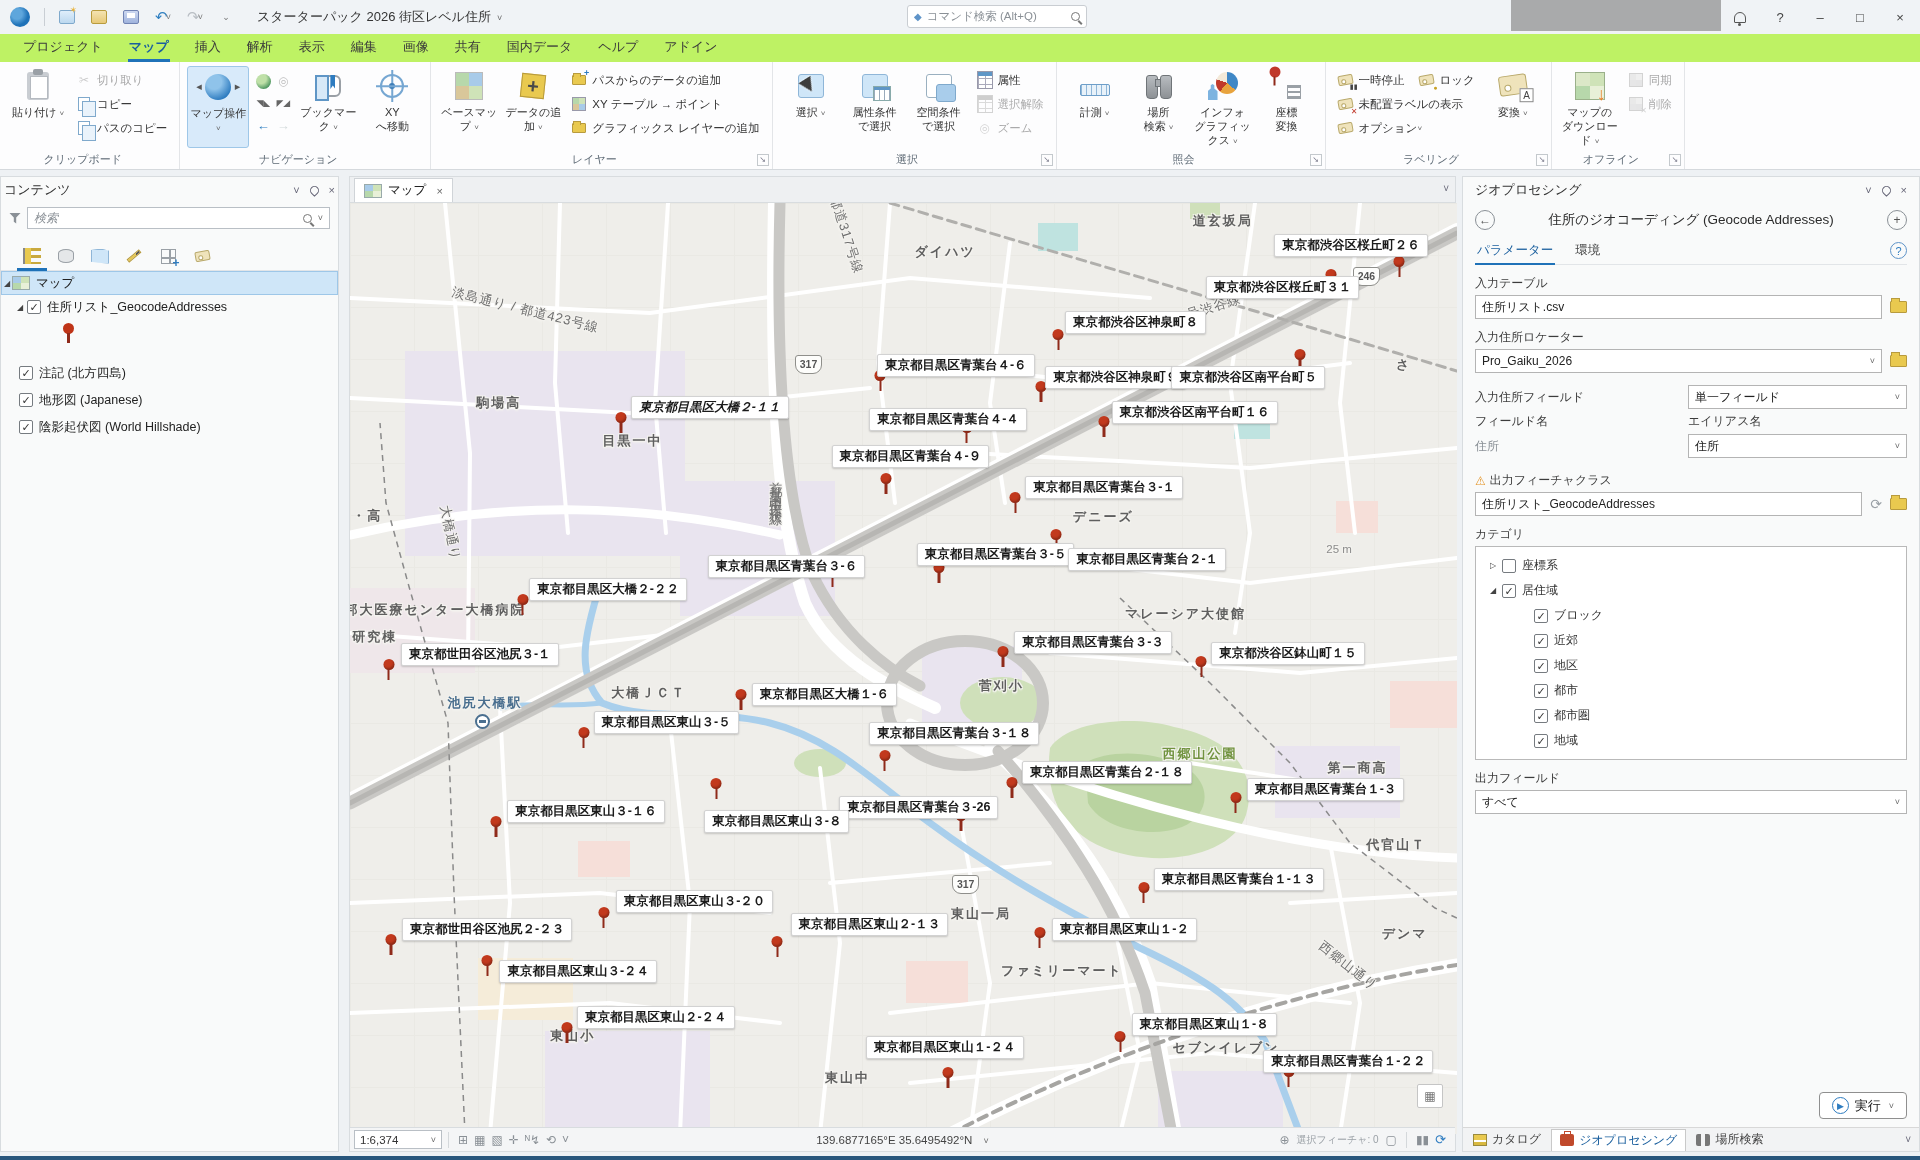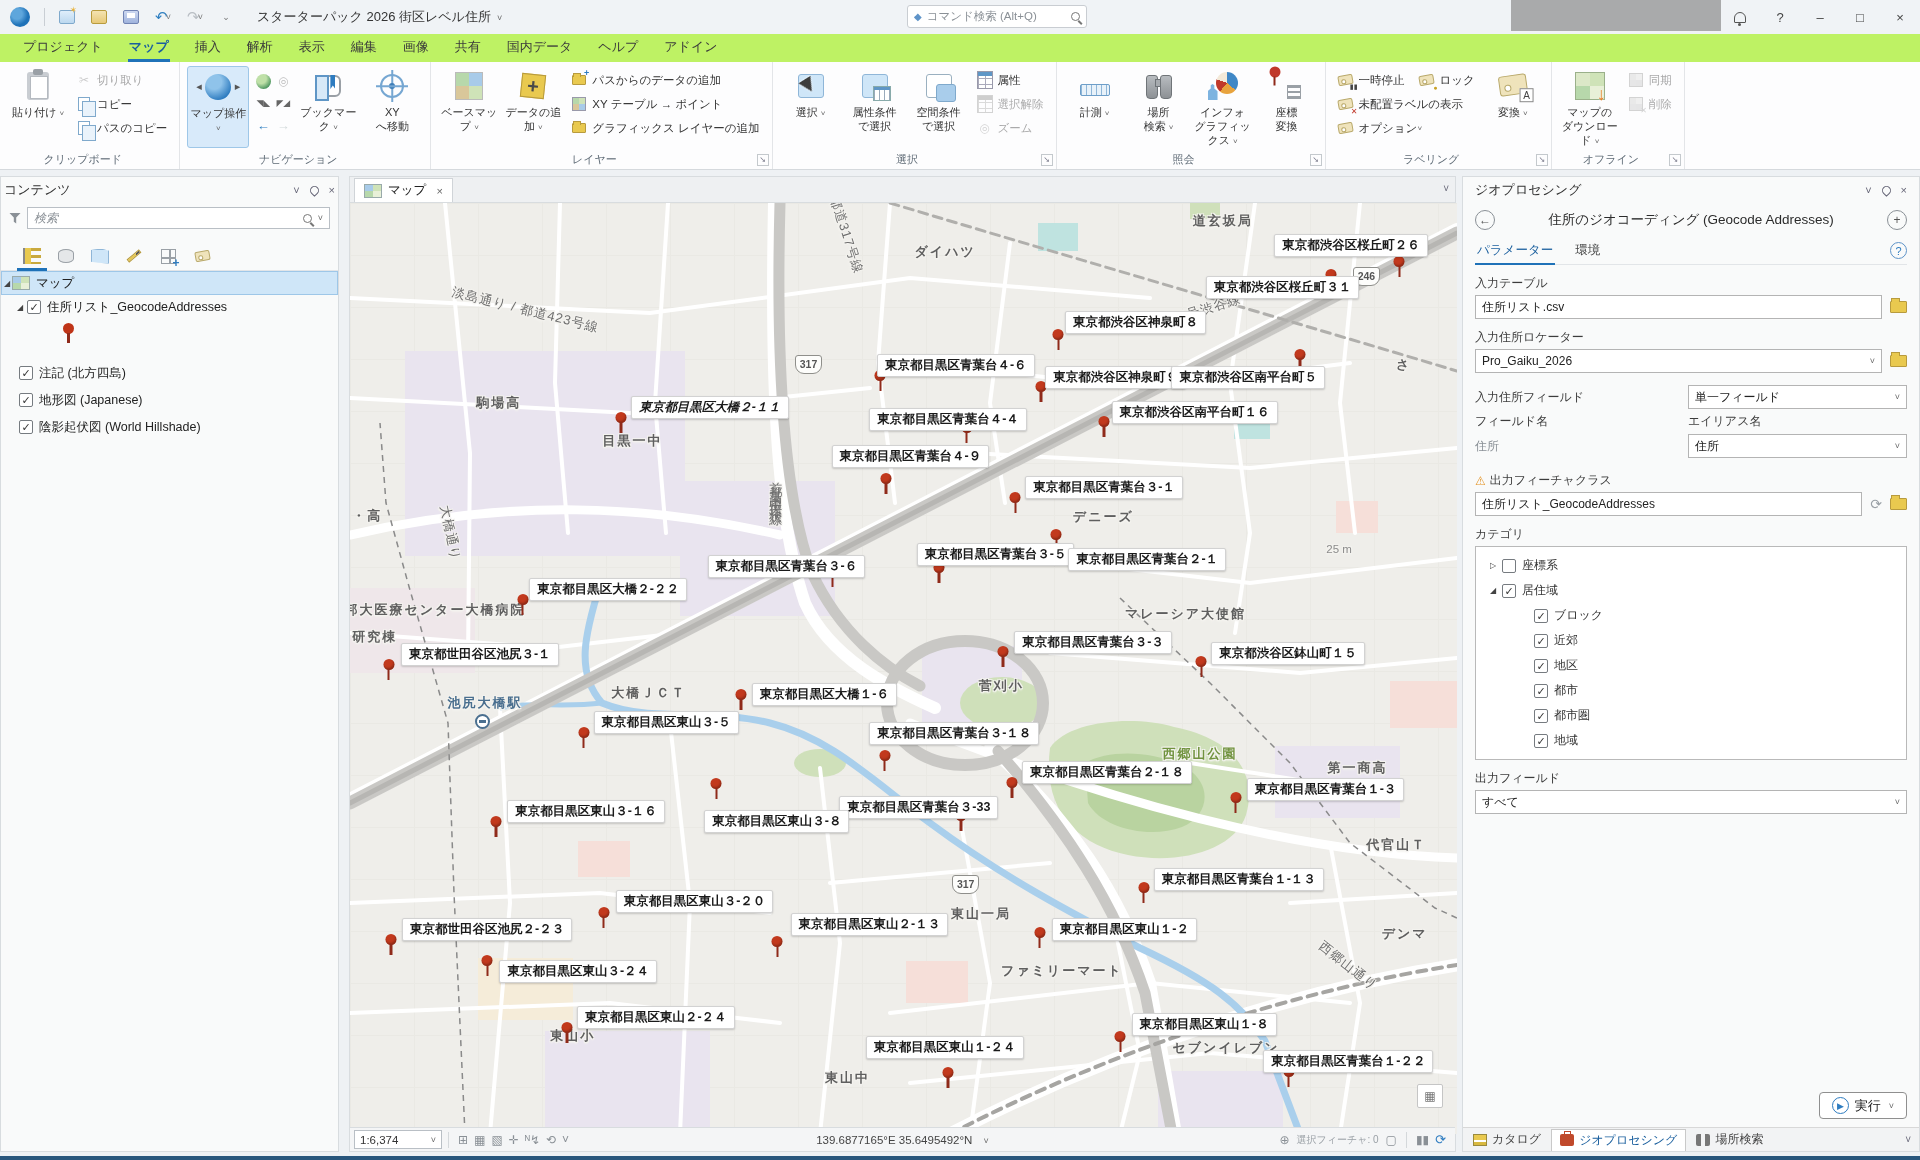--- a/index.html
+++ b/index.html
@@ -839,21 +839,21 @@
           <div class="plabel" style="left: 61%; top: 29.3%;">東京都目黒区青葉台３-１</div>
           <div class="plabel" style="left: 51.2%; top: 36.5%;">東京都目黒区青葉台３-５</div>
           <div class="plabel" style="left: 64.9%; top: 37.1%;">東京都目黒区青葉台２-１</div>
           <div class="plabel" style="left: 32.3%; top: 37.8%;">東京都目黒区青葉台３-６</div>
           <div class="plabel" style="left: 16.2%; top: 40.3%;">東京都目黒区大橋２-２２</div>
           <div class="plabel" style="left: 60%; top: 46%;">東京都目黒区青葉台３-３</div>
           <div class="plabel" style="left: 77.8%; top: 47.1%;">東京都渋谷区鉢山町１５</div>
           <div class="plabel" style="left: 46.9%; top: 55.8%;">東京都目黒区青葉台３-１８</div>
           <div class="plabel" style="left: 60.7%; top: 59.9%;">東京都目黒区青葉台２-１８</div>
           <div class="plabel" style="left: 81%; top: 61.8%;">東京都目黒区青葉台１-３</div>
-          <div class="plabel" style="left: 44.2%; top: 63.7%;">東京都目黒区青葉台３-33</div>
+          <div class="plabel" style="left: 44.2%; top: 63.7%;">東京都目黒区青葉台３-26</div>
           <div class="plabel" style="left: 14.2%; top: 64.1%;">東京都目黒区東山３-１６</div>
           <div class="plabel" style="left: 72.6%; top: 71.4%;">東京都目黒区青葉台１-１３</div>
           <div class="plabel" style="left: 32%; top: 65.2%;">東京都目黒区東山３-８</div>
           <div class="plabel" style="left: 22%; top: 54.6%;">東京都目黒区東山３-５</div>
           <div class="plabel" style="left: 36.3%; top: 51.6%;">東京都目黒区大橋１-６</div>
           <div class="plabel" style="left: 24%; top: 73.8%;">東京都目黒区東山３-２０</div>
           <div class="plabel" style="left: 39.8%; top: 76.3%;">東京都目黒区東山２-１３</div>
           <div class="plabel" style="left: 63.4%; top: 76.8%;">東京都目黒区東山１-２</div>
           <div class="plabel" style="left: 4.7%; top: 76.8%;">東京都世田谷区池尻２-２３</div>
           <div class="plabel" style="left: 13.5%; top: 81.3%;">東京都目黒区東山３-２４</div>

